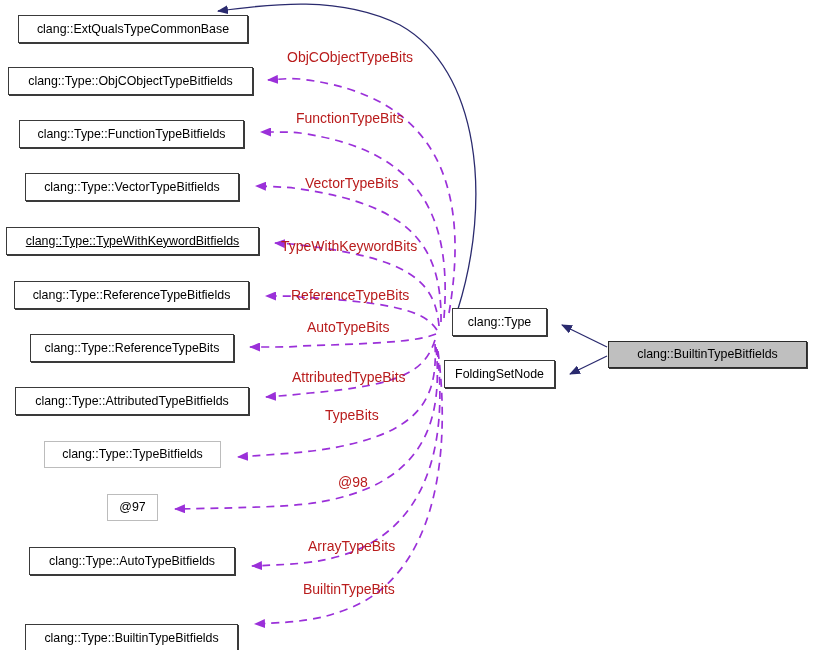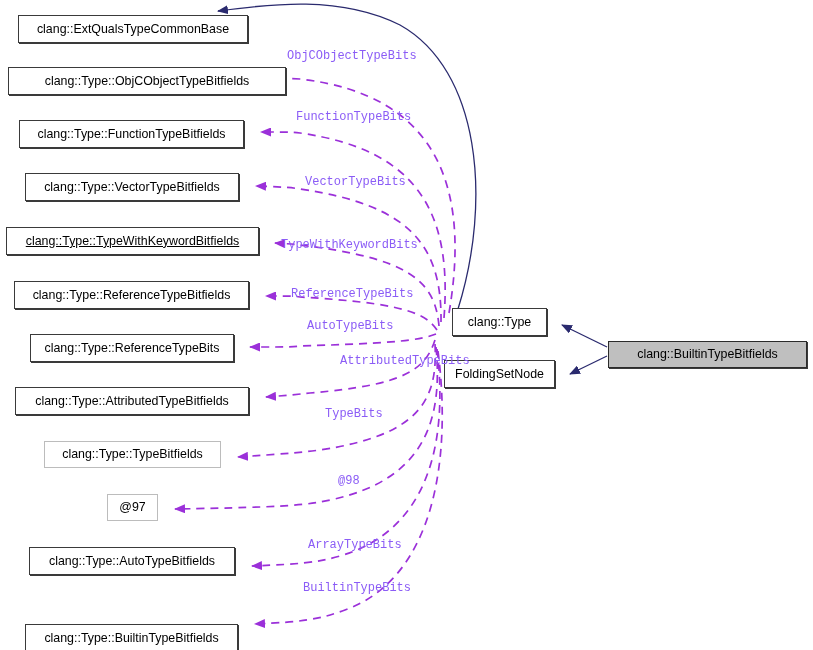--- a/index.html
+++ b/index.html
@@ -47,27 +47,26 @@
     border: 1px solid #bcbcbc;
     box-shadow: none;
   }
   .node.highlight {
     background: #bfbfbf;
     border: 1px solid #2b2b2b;
     box-shadow: 1px 1px 0 0 #3a3a3a;
   }
   .edge-label {
     position: absolute;
-    font-size: 12px;
+    font-size: 14px;
     line-height: 1;
-    color: #8b5cf6;
+    color: #b91c1c;
     white-space: nowrap;
     background: transparent;
     cursor: default;
-    font-family: Liberation Mono, monospace;
   }
 </style>
 </head>
 <body>
 
 <div id="diagram-root">
 
   <svg id="edges" viewBox="0 0 813 650" xmlns="http://www.w3.org/2000/svg">
     <defs>
       <marker id="arrow-inherit" markerWidth="11" markerHeight="9" refX="10" refY="4.5" orient="auto" markerUnits="userSpaceOnUse">
@@ -113,21 +112,21 @@
       <path d="M 437,349 C 448,440 430,530 340,556 C 315,563 300,564 252,566"></path>
 
       <path d="M 438,351 C 452,460 434,578 345,610 C 318,620 300,622 255,624"></path>
     </g>
   </svg>
 
   <div class="node thick" style="left:18px; top:15px; width:230px; height:28px;justify-content:center;">
     <span>clang::ExtQualsTypeCommonBase</span>
   </div>
 
-  <div class="node thick" style="left:8px; top:67px; width:278px; height:28px;">
+  <div class="node thick" style="left:8px; top:67px; width:245px; height:28px;">
     <span>clang::Type::ObjCObjectTypeBitfields</span>
   </div>
 
   <div class="node thick" style="left:19px; top:120px; width:225px; height:28px;">
     <span>clang::Type::FunctionTypeBitfields</span>
   </div>
 
   <div class="node thick" style="left:25px; top:173px; width:214px; height:28px;">
     <span>clang::Type::VectorTypeBitfields</span>
   </div>
@@ -193,21 +192,21 @@
   </div>
 
   <div class="edge-label" style="left:291px; top:288px;">
     <span>ReferenceTypeBits</span>
   </div>
 
   <div class="edge-label" style="left:307px; top:320px;">
     <span>AutoTypeBits</span>
   </div>
 
-  <div class="edge-label" style="left:292px; top:355px;margin-left:48px;">
+  <div class="edge-label" style="left:292px; top:370px;">
     <span>AttributedTypeBits</span>
   </div>
 
   <div class="edge-label" style="left:325px; top:408px;">
     <span>TypeBits</span>
   </div>
 
   <div class="edge-label" style="left:338px; top:475px;">
     <span>@98</span>
   </div>

